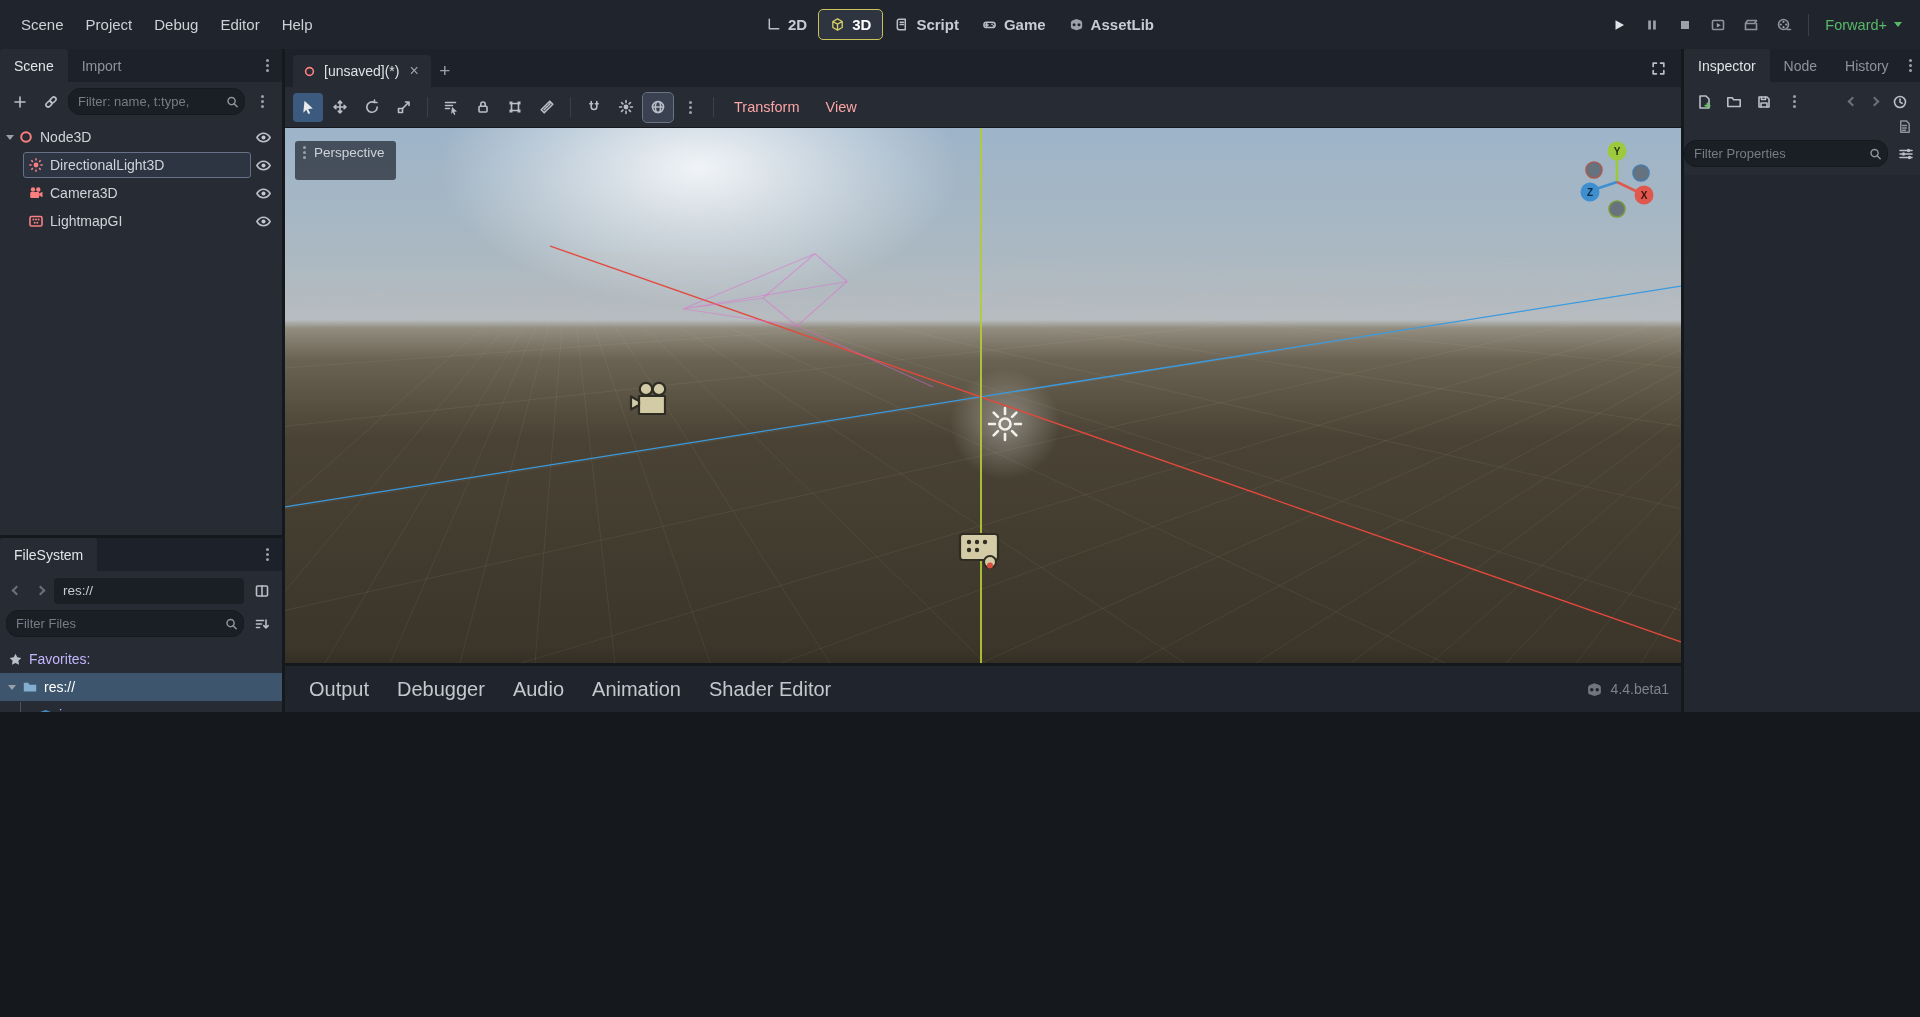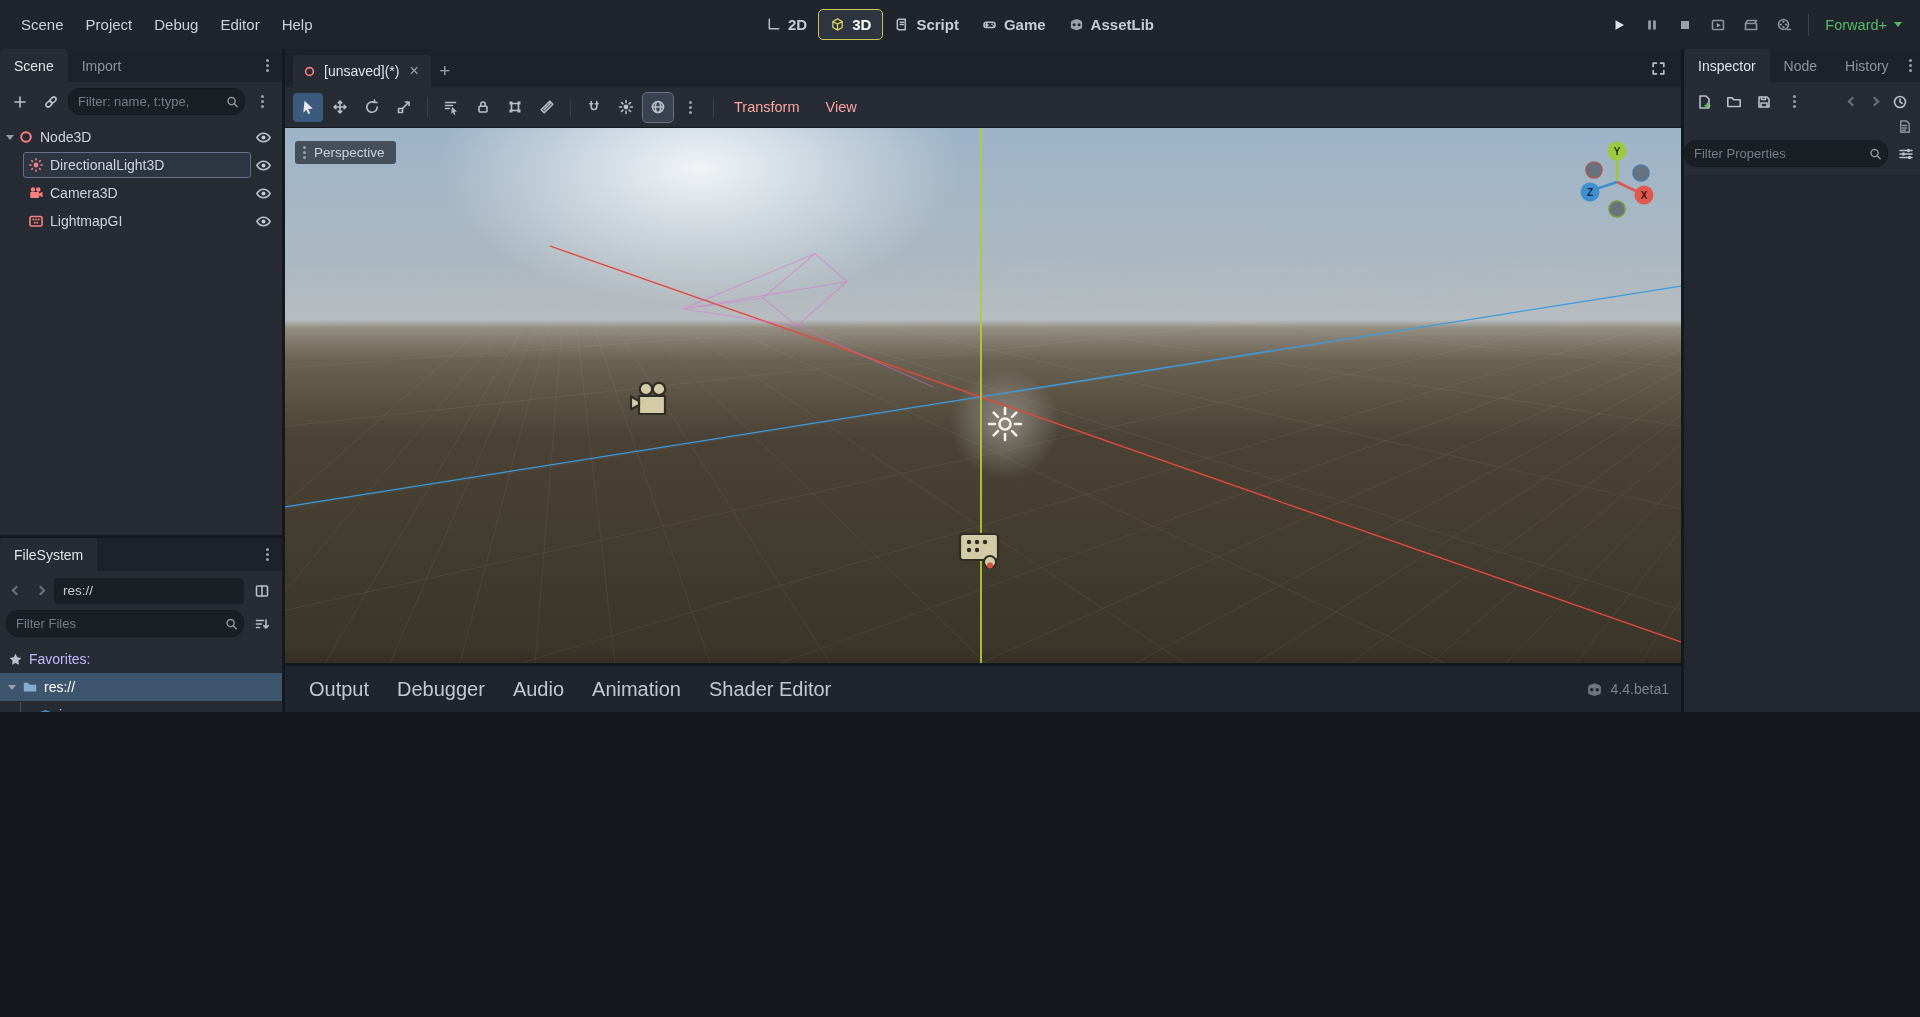--- a/index.html
+++ b/index.html
@@ -80,21 +80,21 @@
 
   .viewport { flex:1; position:relative; overflow:hidden; min-height:0;
     background:
       radial-gradient(420px 220px at 414px 40px, rgba(255,255,255,0.85), rgba(255,255,255,0) 62%),
       linear-gradient(180deg,
         #9db4c9 0px, #aab8c2 120px, #b7bcc0 192px,
         #938d80 200px, #6a6252 232px, #4a4335 310px,
         #3b352a 520px, #342f24 100%);
   }
   .vp-svg { position:absolute; inset:0; width:100%; height:100%; }
-  .persp-chip { position:absolute; left:10px; top:13px; display:flex; align-items:center; gap:8px; background:rgba(44,50,60,0.78); border-radius:3px; padding:4px 11px 4px 8px; font-size:13.5px; color:#ced3da; }
+  .persp-chip { position:absolute; left:10px; top:13px; display:flex; align-items:center; gap:8px; background:rgba(44,50,60,0.78); border-radius:3px; padding:4px 11px 20px 8px; font-size:13.5px; color:#ced3da; }
   .sun-glow { position:absolute; left:660px; top:236px; width:120px; height:120px; border-radius:50%;
     background:radial-gradient(circle, rgba(255,255,255,0.35), rgba(255,255,255,0) 65%); }
   .gizmo-wrap { position:absolute; right:16px; top:8px; }
   .vp-icon { position:absolute; }
 
   .bottombar { height:46px; background:#20252d; display:flex; align-items:center; padding:0 12px; gap:4px; margin-top:3px; flex:none; }
   .bb-btn { padding:7px 12px; font-size:20px; color:#c3c8cf; border-radius:4px; }
   .bb-right { margin-left:auto; display:flex; align-items:center; gap:8px; color:#7d838c; font-size:14px; }
 
   

